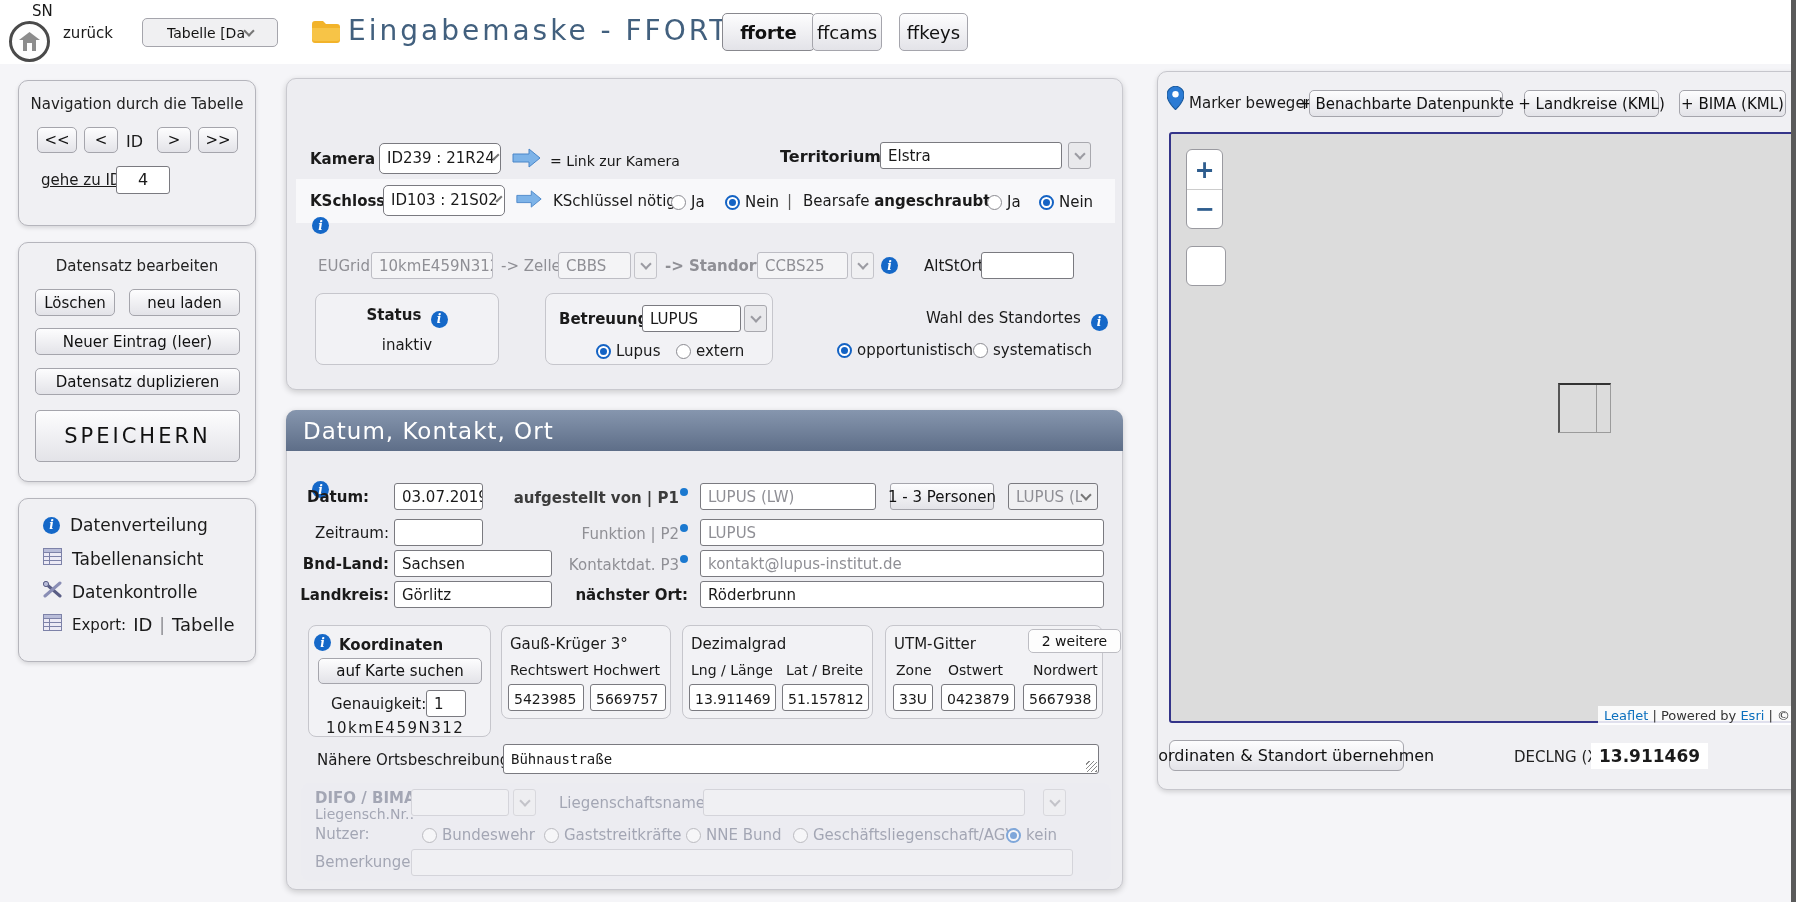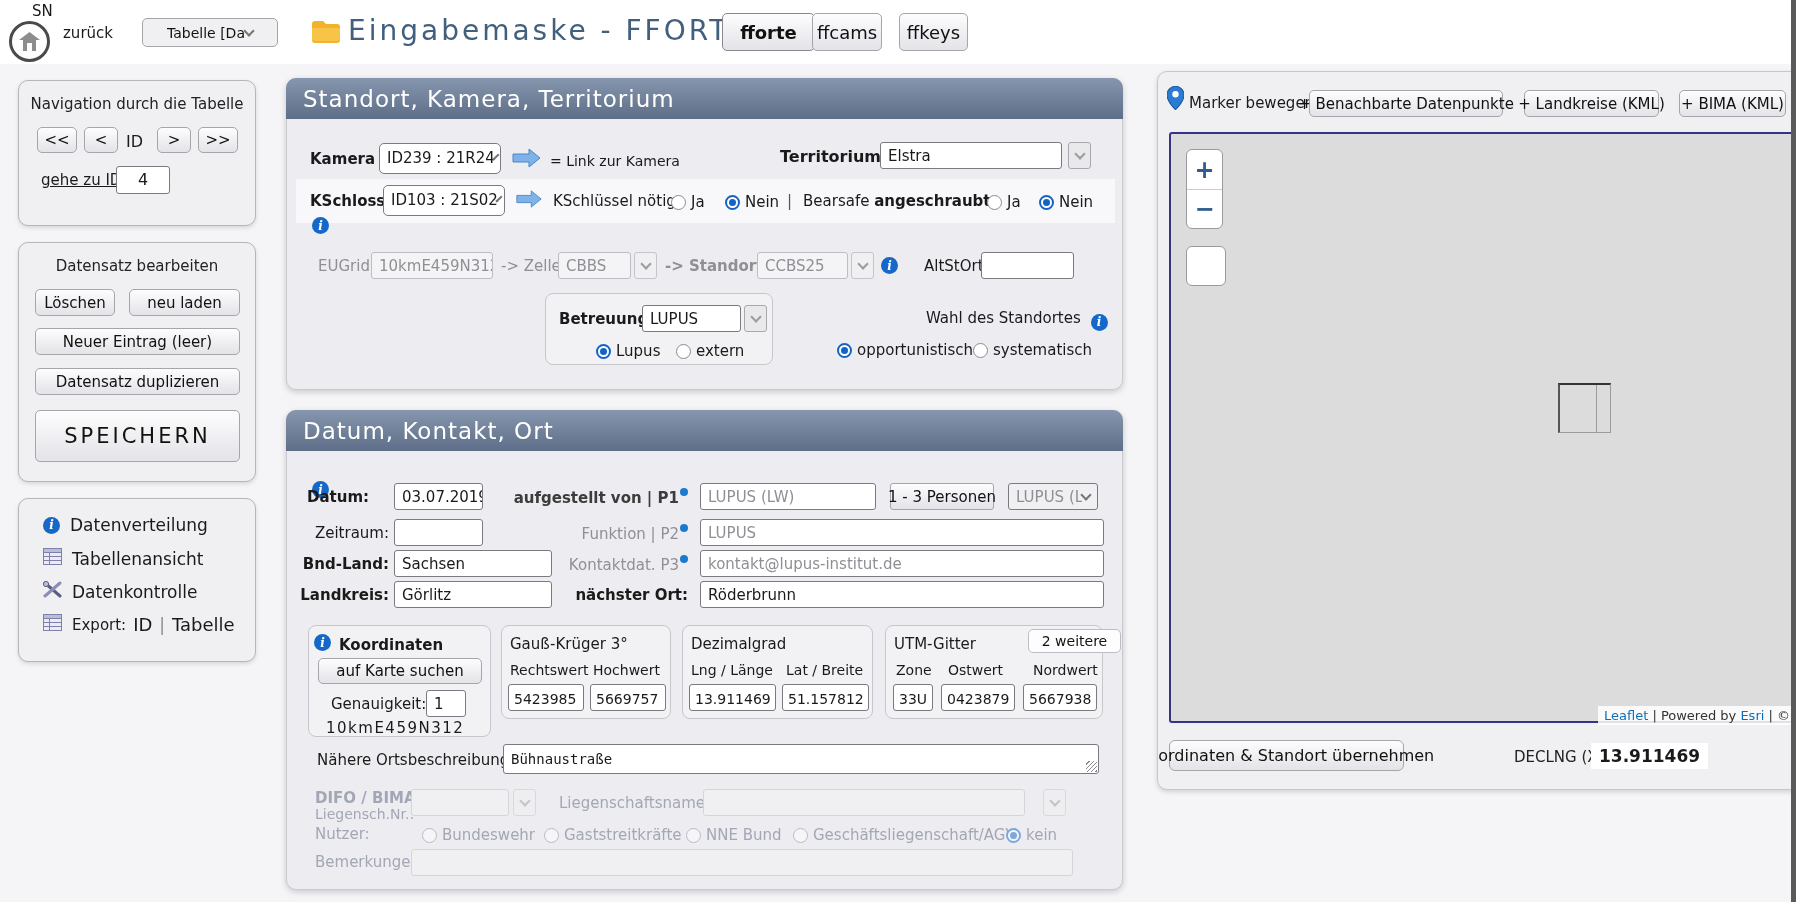--- a/index.html
+++ b/index.html
@@ -114,23 +114,20 @@
           <line x1="0" y1="12.5" x2="19" y2="12.5" stroke="#7d82a8"></line>
         </svg></span>
     <span style="font-size:15px;">Export:</span>
     <span style="font-size:18px;margin-left:-3px;">ID</span>
     <span style="color:#8a8a90;margin:0 -3px;">|</span>
     <span style="font-size:18px;">Tabelle</span>
   </div>
 </div>
 
 <div class="section" style="left:286px;top:78px;width:837px;height:312px;">
-  <div class="sechdr">
-      <span>Standort, Kamera, Territorium</span>
-    </div>
 
   <div class="lbl b" style="left:23px;top:71px;">Kamera</div>
   <div class="field" style="left:92px;top:64px;width:122px;height:31px;line-height:23px;display:flex;justify-content:space-between;align-items:center;border-radius:5px;">
     <span>ID239 : 21R24</span>
     <span class="chev"></span>
   </div>
   <div class="abs" style="left:224px;top:69px;">
     <svg width="31" height="20" viewBox="0 0 31 20">
         <path d="M2 6 h16 v-5 l11 9 -11 9 v-5 h-16 z" fill="#7db3e8" stroke="#4a86c8" stroke-width="1"></path>
       </svg>
@@ -174,20 +171,27 @@
     </div>
   <div class="lbl gray b" style="left:378px;top:178px;">-&gt; Standort</div>
   <div class="field dis" style="left:470px;top:173px;width:91px;">CCBS25</div>
   <div class="ddbtn" style="left:564px;top:173px;background:#f0f0f2;border-color:#c4c4ca;">
       <span class="chev lite"></span>
     </div>
   <span class="info abs" style="left:594px;top:178px;">i</span>
   <div class="lbl" style="left:637px;top:178px;">AltStOrt</div>
   <div class="field" style="left:694px;top:173px;width:93px;"></div>
 
+  <div class="innerbox" style="left:28px;top:214px;width:184px;height:72px;">
+    <div class="lbl b" style="left:0;right:0;top:12px;text-align:center;">
+      <span>Status</span>
+      <span class="info" style="vertical-align:-3px;margin-left:4px;">i</span>
+    </div>
+    <div class="lbl" style="left:0;right:0;top:42px;text-align:center;">inaktiv</div>
+  </div>
   <div class="innerbox" style="left:258px;top:214px;width:228px;height:72px;">
     <div class="lbl b" style="left:13px;top:16px;">Betreuung</div>
     <div class="field" style="left:96px;top:11px;width:99px;">LUPUS</div>
     <div class="ddbtn" style="left:198px;top:11px;">
         <span class="chev lite"></span>
       </div>
     <div class="abs" style="left:50px;top:47px;"><span class="radio on"></span><span class="rlbl">Lupus</span></div>
     <div class="abs" style="left:130px;top:47px;"><span class="radio"></span><span class="rlbl">extern</span></div>
   </div>
   <div class="lbl" style="left:639px;top:230px;">

